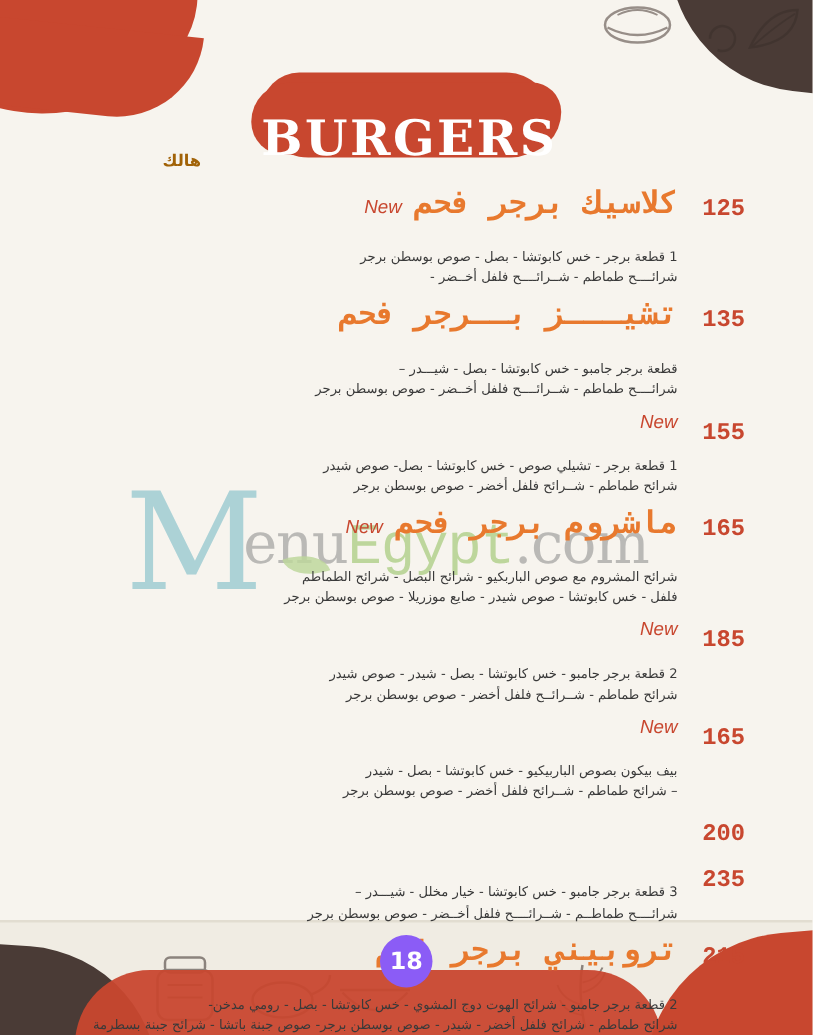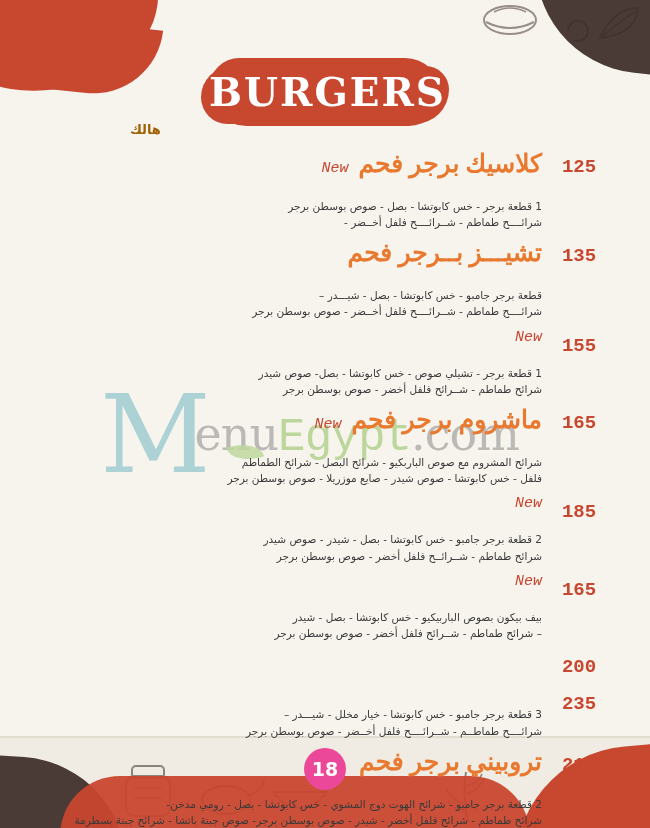--- a/index.html
+++ b/index.html
@@ -134,20 +134,21 @@
     position: relative;
     z-index: 2;
     display: block;
     text-align: center;
     line-height: 68px;
     color: #ffffff;
     font-family: "DejaVu Serif", serif;
     font-weight: bold;
     font-size: 39px;
     letter-spacing: 2px;
+    margin-top: 19px;
   }
 
   
   .currency {
     position: absolute;
     left: 130px; top: 122px;
     font-size: 13px;
     color: #a16207;
     font-weight: bold;
     direction: rtl;
@@ -173,30 +174,30 @@
     text-align: right;
     padding-left: 10px;
   }
   .title-row {
     display: flex;
     align-items: baseline;
     justify-content: flex-start;
     gap: 10px;
   }
   .title {
-    font-family: Liberation Serif, serif;
+    font-family: Liberation Mono, monospace;
     font-weight: bold;
     font-size: 25px;
     color: #e8792e;
     letter-spacing: 1px;
     line-height: 1.15;
     white-space: nowrap;
   }
   .new-badge {
-    font-family: Liberation Mono, monospace;
+    font-family: Liberation Sans, sans-serif;
     font-style: italic;
     font-size: 15px;
     color: #c8472f;
     direction: ltr;
   }
   .desc {
     font-size: 10.5px;
     color: #3a3a3a;
     line-height: 1.55;
     margin-top: 19px;
@@ -215,21 +216,21 @@
   }
 
   
   .page-num {
     position: absolute;
     left: 50%;
     transform: translateX(-50%);
     bottom: 38px;
     width: 42px; height: 42px;
     border-radius: 50%;
-    background: #ec4899;
+    background: #8b5cf6;
     color: #fff;
     font-family: "DejaVu Sans", sans-serif;
     font-weight: bold;
     font-size: 19px;
     display: flex; align-items: center; justify-content: center;
     z-index: 8;
     text-align: center;
   }
 </style>
 </head>

